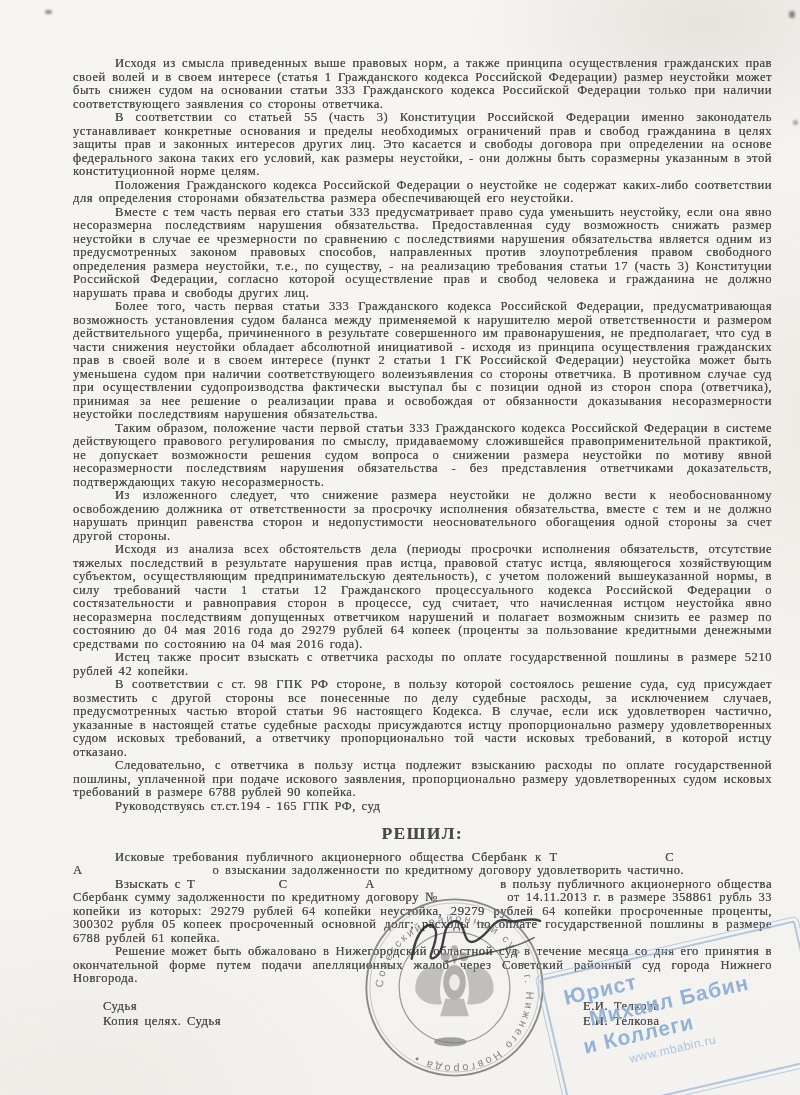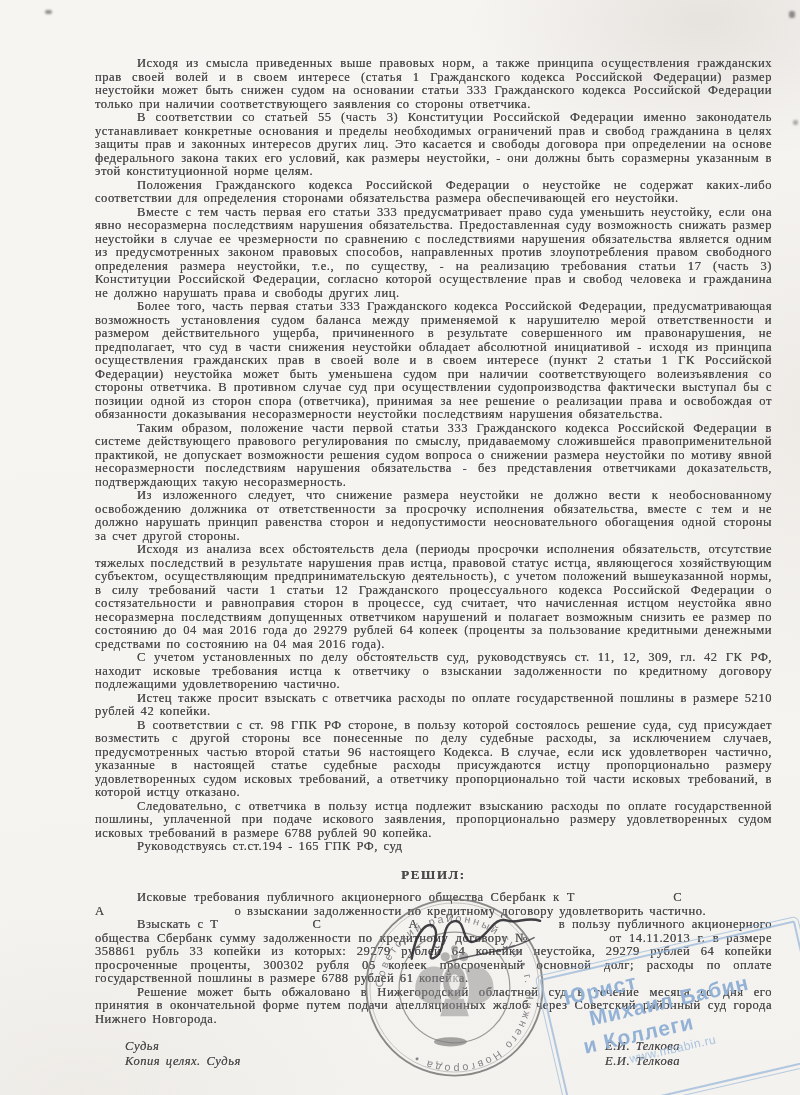--- a/index.html
+++ b/index.html
@@ -11,43 +11,42 @@
     background:
       radial-gradient(ellipse 340px 200px at 88% 2%, rgba(186,181,172,.28), transparent 70%),
       radial-gradient(ellipse 220px 420px at 100% 38%, rgba(196,191,183,.18), transparent 72%),
       radial-gradient(ellipse 400px 260px at 10% 100%, rgba(200,196,188,.15), transparent 75%),
       linear-gradient(176deg,#f7f5f2 0%, #f6f4f0 55%, #f4f2ee 100%);
     font-family:"Liberation Serif","DejaVu Serif",serif;
     color:#4a4a4c;
   }
   .textblock{
     position:relative;
-    padding:57px 28px 0 55px;
+    padding:57px 28px 0 73px;
     font-size:12.6px;
     line-height:13.5px;
     letter-spacing:.5px;
     word-spacing:2px;
     text-shadow:0 0 .6px rgba(74,74,76,.85);
-    margin-left:40px;
   }
   .body-block{min-height:704px;}
   p.para{
     margin:0;
     text-indent:42px;
     text-align:justify;
   }
   h2.res-heading{
     margin:14px 0 10px 0;
     text-align:center;
-    font-size:13px;
+    font-size:17px;
     font-weight:bold;
     letter-spacing:1.6px;
   }
   .res-block p.para{margin:0;}
-  .sig-block{margin-top:14px;font-style:italic;}
+  .sig-block{margin-top:14px;}
   .sig-row{position:relative;height:15px;white-space:nowrap;}
   .sig-left{margin-left:30px;}
   .sig-right{position:absolute;left:510px;top:0;}
   .sig-note{margin-left:18px;}
 
   
   .stamp{
     position:absolute;
     left:352px;top:885px;
     width:205px;height:205px;
@@ -98,21 +97,20 @@
   <div class="textblock">
     <div class="body-block">
       <p class="para">Исходя из смысла приведенных выше правовых норм, а также принципа осуществления гражданских прав своей волей и в своем интересе (статья 1 Гражданского кодекса Российской Федерации) размер неустойки может быть снижен судом на основании статьи 333 Гражданского кодекса Российской Федерации только при наличии соответствующего заявления со стороны ответчика.</p>
       <p class="para">В соответствии со статьей 55 (часть 3) Конституции Российской Федерации именно законодатель устанавливает конкретные основания и пределы необходимых ограничений прав и свобод гражданина в целях защиты прав и законных интересов других лиц. Это касается и свободы договора при определении на основе федерального закона таких его условий, как размеры неустойки, - они должны быть соразмерны указанным в этой конституционной норме целям.</p>
       <p class="para">Положения Гражданского кодекса Российской Федерации о неустойке не содержат каких-либо соответствии для определения сторонами обязательства размера обеспечивающей его неустойки.</p>
       <p class="para">Вместе с тем часть первая его статьи 333 предусматривает право суда уменьшить неустойку, если она явно несоразмерна последствиям нарушения обязательства. Предоставленная суду возможность снижать размер неустойки в случае ее чрезмерности по сравнению с последствиями нарушения обязательства является одним из предусмотренных законом правовых способов, направленных против злоупотребления правом свободного определения размера неустойки, т.е., по существу, - на реализацию требования статьи 17 (часть 3) Конституции Российской Федерации, согласно которой осуществление прав и свобод человека и гражданина не должно нарушать права и свободы других лиц.</p>
       <p class="para">Более того, часть первая статьи 333 Гражданского кодекса Российской Федерации, предусматривающая возможность установления судом баланса между применяемой к нарушителю мерой ответственности и размером действительного ущерба, причиненного в результате совершенного им правонарушения, не предполагает, что суд в части снижения неустойки обладает абсолютной инициативой - исходя из принципа осуществления гражданских прав в своей воле и в своем интересе (пункт 2 статьи 1 ГК Российской Федерации) неустойка может быть уменьшена судом при наличии соответствующего волеизъявления со стороны ответчика. В противном случае суд при осуществлении судопроизводства фактически выступал бы с позиции одной из сторон спора (ответчика), принимая за нее решение о реализации права и освобождая от обязанности доказывания несоразмерности неустойки последствиям нарушения обязательства.</p>
       <p class="para">Таким образом, положение части первой статьи 333 Гражданского кодекса Российской Федерации в системе действующего правового регулирования по смыслу, придаваемому сложившейся правоприменительной практикой, не допускает возможности решения судом вопроса о снижении размера неустойки по мотиву явной несоразмерности последствиям нарушения обязательства - без представления ответчиками доказательств, подтверждающих такую несоразмерность.</p>
       <p class="para">Из изложенного следует, что снижение размера неустойки не должно вести к необоснованному освобождению должника от ответственности за просрочку исполнения обязательства, вместе с тем и не должно нарушать принцип равенства сторон и недопустимости неосновательного обогащения одной стороны за счет другой стороны.</p>
       <p class="para">Исходя из анализа всех обстоятельств дела (периоды просрочки исполнения обязательств, отсутствие тяжелых последствий в результате нарушения прав истца, правовой статус истца, являющегося хозяйствующим субъектом, осуществляющим предпринимательскую деятельность), с учетом положений вышеуказанной нормы, в силу требований части 1 статьи 12 Гражданского процессуального кодекса Российской Федерации о состязательности и равноправия сторон в процессе, суд считает, что начисленная истцом неустойка явно несоразмерна последствиям допущенных ответчиком нарушений и полагает возможным снизить ее размер по состоянию до 04 мая 2016 года до 29279 рублей 64 копеек (проценты за пользование кредитными денежными средствами по состоянию на 04 мая 2016 года).</p>
-      <p class="para">С учетом установленных по делу обстоятельств суд, руководствуясь ст. 11, 12, 309, гл. 42 ГК РФ, находит исковые требования истца к ответчику о взыскании задолженности по кредитному договору подлежащими удовлетворению частично.</p>
       <p class="para">Истец также просит взыскать с ответчика расходы по оплате государственной пошлины в размере 5210 рублей 42 копейки.</p>
       <p class="para">В соответствии с ст. 98 ГПК РФ стороне, в пользу которой состоялось решение суда, суд присуждает возместить с другой стороны все понесенные по делу судебные расходы, за исключением случаев, предусмотренных частью второй статьи 96 настоящего Кодекса. В случае, если иск удовлетворен частично, указанные в настоящей статье судебные расходы присуждаются истцу пропорционально размеру удовлетворенных судом исковых требований, а ответчику пропорционально той части исковых требований, в которой истцу отказано.</p>
       <p class="para">Следовательно, с ответчика в пользу истца подлежит взысканию расходы по оплате государственной пошлины, уплаченной при подаче искового заявления, пропорционально размеру удовлетворенных судом исковых требований в размере 6788 рублей 90 копейка.</p>
       <p class="para">Руководствуясь ст.ст.194 - 165 ГПК РФ, суд</p>
     </div>
 
     <h2 class="res-heading">РЕШИЛ:</h2>
 
     <div class="res-block">
       <p class="para">Исковые требования публичного акционерного общества Сбербанк к Т&nbsp;&nbsp;&nbsp;&nbsp;&nbsp;&nbsp;&nbsp;&nbsp;&nbsp;&nbsp;&nbsp;&nbsp;&nbsp; С&nbsp;&nbsp;&nbsp;&nbsp;&nbsp;&nbsp;&nbsp;&nbsp;&nbsp;&nbsp;&nbsp;&nbsp;&nbsp; А&nbsp;&nbsp;&nbsp;&nbsp;&nbsp;&nbsp;&nbsp;&nbsp;&nbsp;&nbsp;&nbsp;&nbsp;&nbsp;&nbsp;&nbsp;&nbsp;&nbsp;&nbsp;&nbsp;&nbsp;&nbsp;&nbsp; о взыскании задолженности по кредитному договору удовлетворить частично.</p>

